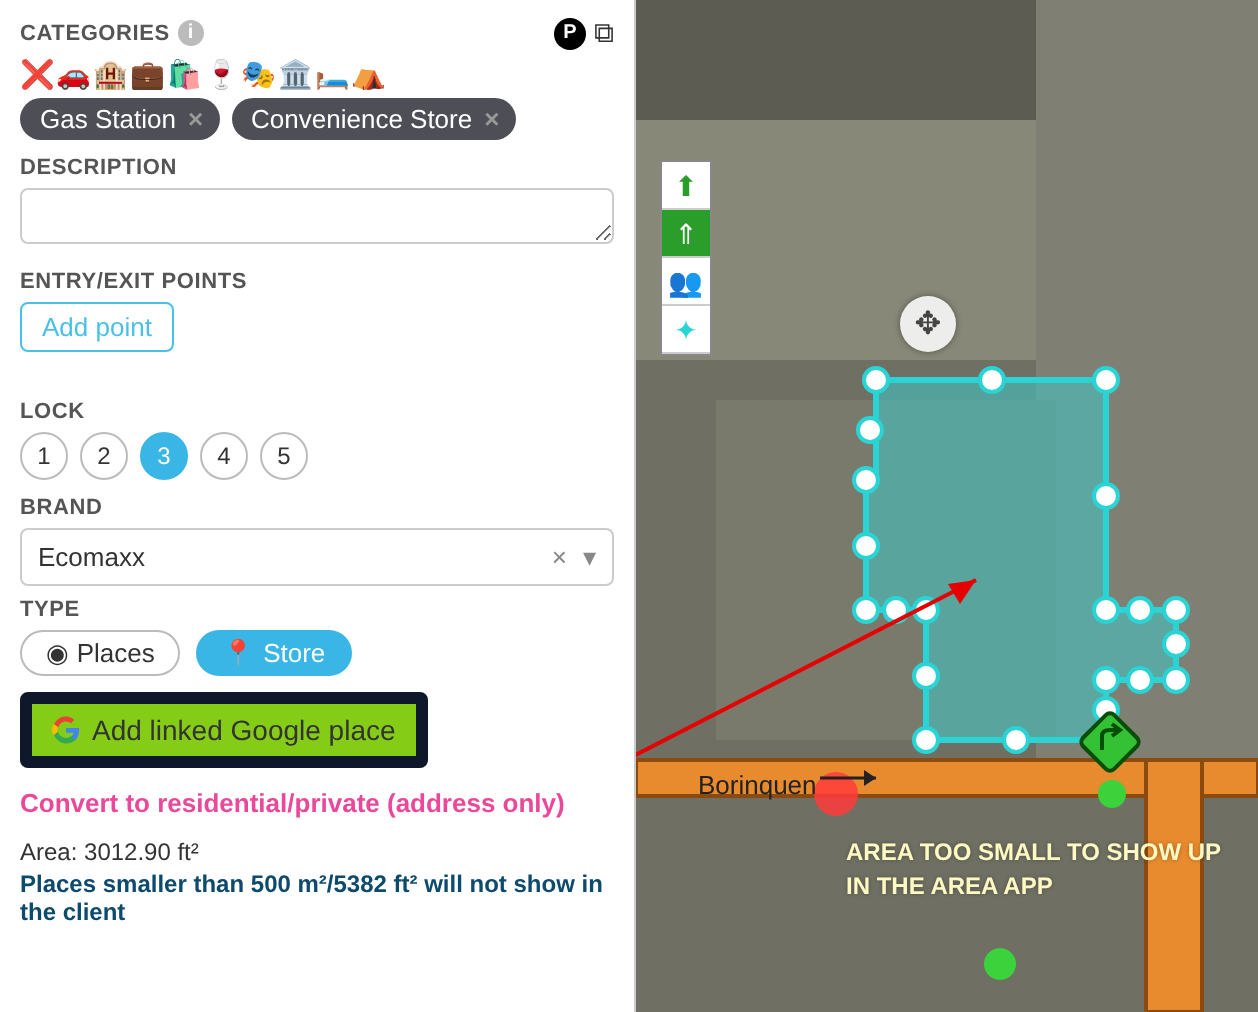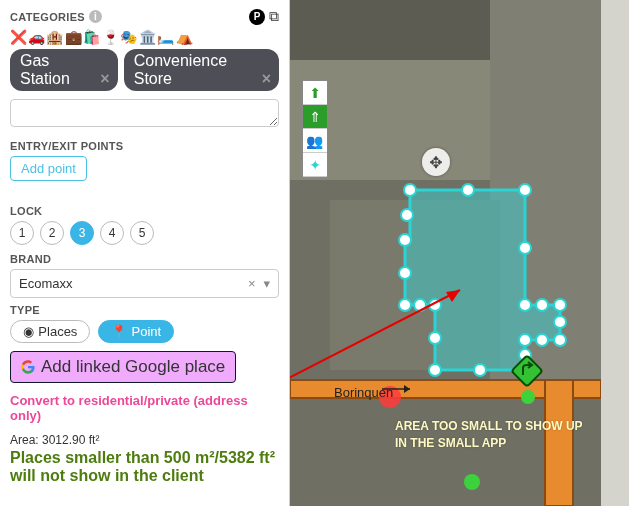--- a/index.html
+++ b/index.html
@@ -1,44 +1,44 @@
 <!DOCTYPE html>
 <html><head>
 <meta charset="utf-8">
 <style>
   *{box-sizing:border-box;margin:0;padding:0;font-family:"Helvetica Neue",Arial,sans-serif}
   body{display:flex;width:629px;height:506px;overflow:hidden;background:#d4d4cc}
-  .panel{width:290px;height:506px;background:#fff;border-right:1px solid #ccc;padding:6px 10px 0 10px;overflow:hidden;font-size:13px;color:#333}
+  .panel{width:318px;height:506px;background:#fff;border-right:1px solid #ccc;padding:6px 10px 0 10px;overflow:hidden;font-size:13px;color:#333}
   .sec-h{font-size:11px;font-weight:bold;color:#555;letter-spacing:.3px;margin:4px 0 4px 0;display:flex;align-items:center;gap:4px}
   .cat-h{display:flex;align-items:center;justify-content:space-between;margin-bottom:2px}
   .cat-icons{font-size:14px;letter-spacing:1px;margin-bottom:4px}
   .tags{display:flex;gap:6px;margin-bottom:8px}
-  .tag{background:#4e4e56;color:#fff;border-radius:12px;padding:3px 8px 3px 10px;font-size:16px;display:flex;align-items:flex-end;gap:6px}
+  .tag{background:#4e4e56;color:#fff;border-radius:12px;padding:3px 8px 3px 10px;font-size:13px;display:flex;align-items:flex-end;gap:6px}
   .tag .x{color:#999;font-weight:bold;cursor:pointer}
   .txtarea{width:100%;height:28px;border:1px solid #ccc;border-radius:4px;resize:both;font-size:13px;padding:4px;margin-bottom:6px}
   .btn{display:inline-block;border:1px solid #49c1e6;color:#49c1e6;background:#fff;border-radius:4px;padding:4px 10px;font-size:13px;cursor:pointer}
   .locks{display:flex;gap:6px;margin:4px 0 8px 0}
   .lock{width:24px;height:24px;border:1px solid #bbb;border-radius:50%;display:flex;align-items:center;justify-content:center;font-size:12px;background:#fff;cursor:pointer}
   .lock.sel{background:#39b6e5;color:#fff;border-color:#39b6e5}
   .brandbox{border:1px solid #ccc;border-radius:4px;padding:6px 8px;display:flex;align-items:flex-end;justify-content:space-between;margin-bottom:6px}
   .brandbox .ctrls{color:#888;display:flex;gap:8px}
   .type-row{display:flex;gap:8px;margin:4px 0 8px 0}
   .type-pill{border:1px solid #bbb;border-radius:14px;padding:3px 12px;font-size:13px;display:flex;align-items:center;gap:4px;cursor:pointer}
   .type-pill.active{background:#39b6e5;color:#fff;border-color:#39b6e5}
-  .ext-btn{border:1px solid #0f172a;border-radius:4px;padding:5px 10px;font-size:17px;display:inline-flex;align-items:center;gap:6px;cursor:pointer;background:#f0abfc}
+  .ext-btn{border:6px solid #0f172a;border-radius:4px;padding:5px 10px;font-size:14px;display:inline-flex;align-items:center;gap:6px;cursor:pointer;background:#84cc16}
   .glogo{width:14px;height:14px;display:inline-block}
   .link{color:#ec4899;font-weight:bold;font-size:13px;margin:10px 0;display:block;cursor:pointer}
   .meta{font-size:12px;color:#333;margin-top:2px}
-  .warn{color:#4d7c0f;font-weight:bold;font-size:16px;margin:2px 0 6px 0}
+  .warn{color:#0c4a6e;font-weight:bold;font-size:12px;margin:2px 0 6px 0}
   .meta a{color:#555;text-decoration:underline}
   .info-dot{display:inline-flex;width:13px;height:13px;border-radius:50%;background:#bbb;color:#fff;font-size:10px;align-items:center;justify-content:center}
   .p-badge{width:16px;height:16px;border-radius:50%;background:#000;color:#fff;font-size:10px;font-weight:bold;display:inline-flex;align-items:center;justify-content:center}
   .map{position:relative;width:311px;height:506px;background:#6b6b62}
   .map svg{position:absolute;inset:0}
-  .street-label{position:absolute;left:44px;top:385px;font-size:13px;color:#222;background:rgba(255,255,255,.0);font-weight:500}
+  .street-label{position:absolute;left:31px;top:385px;font-size:13px;color:#222;background:rgba(255,255,255,.0);font-weight:500}
   .map-note{position:absolute;left:105px;top:418px;color:#fef9c3;font-size:12px;font-weight:bold;line-height:1.4;text-shadow:0 0 2px rgba(0,0,0,.3)}
   .tool-col{position:absolute;left:12px;top:80px;width:26px;display:flex;flex-direction:column;border:1px solid #888;background:#fff}
   .tool-col div{height:24px;display:flex;align-items:center;justify-content:center;font-size:14px;border-bottom:1px solid #ccc}
   .move-handle{position:absolute;left:132px;top:148px;width:28px;height:28px;border-radius:50%;background:rgba(255,255,255,.85);display:flex;align-items:center;justify-content:center;color:#444;font-size:16px;box-shadow:0 0 3px rgba(0,0,0,.4)}
 </style>
 </head>
 <body>
 
 <div class="panel">
 
@@ -57,20 +57,21 @@
     <div class="tag">
         <span>Gas Station</span>
         <span class="x">×</span>
       </div>
     <div class="tag">
         <span>Convenience Store</span>
         <span class="x">×</span>
       </div>
   </div>
 
+  <div class="sec-h">DESCRIPTION</div>
   <textarea class="txtarea" style=""></textarea>
 
   <div class="sec-h">ENTRY/EXIT POINTS</div>
   <div style="margin-bottom:24px"><span class="btn">Add point</span></div>
 
   <div class="sec-h">LOCK</div>
   <div class="locks">
     <div class="lock">1</div>
     <div class="lock">2</div>
     <div class="lock sel">3</div>
@@ -88,21 +89,21 @@
   </div>
 
   <div class="sec-h">TYPE</div>
   <div class="type-row">
     <div class="type-pill">
         <span>◉</span>
         <span>Places</span>
       </div>
     <div class="type-pill active">
         <span>📍</span>
-        <span>Point</span>
+        <span>Store</span>
       </div>
   </div>
 
   <div class="ext-btn">
     <svg class="glogo" viewBox="0 0 48 48">
         <path fill="#EA4335" d="M24 9.5c3.9 0 6.6 1.7 8.1 3.1l5.9-5.9C34.6 3.3 29.9 1 24 1 14.8 1 6.9 6.6 3.3 14.7l6.9 5.4C12 14 17.5 9.5 24 9.5z"></path>
         <path fill="#4285F4" d="M46.5 24.5c0-1.6-.1-2.8-.4-4H24v8.1h12.7c-.3 2.1-1.7 5.3-5 7.5l7.7 6c4.5-4.2 7.1-10.4 7.1-17.6z"></path>
         <path fill="#FBBC05" d="M10.2 28.1c-.5-1.4-.8-2.9-.8-4.6s.3-3.2.8-4.6l-6.9-5.4C1.2 17 0 20.3 0 23.5s1.2 6.5 3.3 10l6.9-5.4z"></path>
         <path fill="#34A853" d="M24 47c6.5 0 11.9-2.1 15.9-5.8l-7.7-6c-2.1 1.4-4.9 2.4-8.2 2.4-6.5 0-12-4.5-13.8-10.5l-6.9 5.4C6.9 40.4 14.8 47 24 47z"></path>
       </svg>
@@ -176,15 +177,15 @@
     <div style="color:#2a9d2a">⬆</div>
     <div style="background:#2a9d2a;color:#fff">⇑</div>
     <div style="color:#d33">👥</div>
     <div style="color:#2ad4d4">✦</div>
   </div>
 
   <div class="move-handle">✥</div>
 
   <div class="street-label">Borinquen</div>
   <div class="map-note">
-    <span>AREA TOO SMALL TO SHOW UP</span><br><span>IN THE SMALL APP</span>
+    <span>AREA TOO SMALL TO SHOW UP</span><br><span>IN THE AREA APP</span>
   </div>
 </div>
 
 </body></html>

